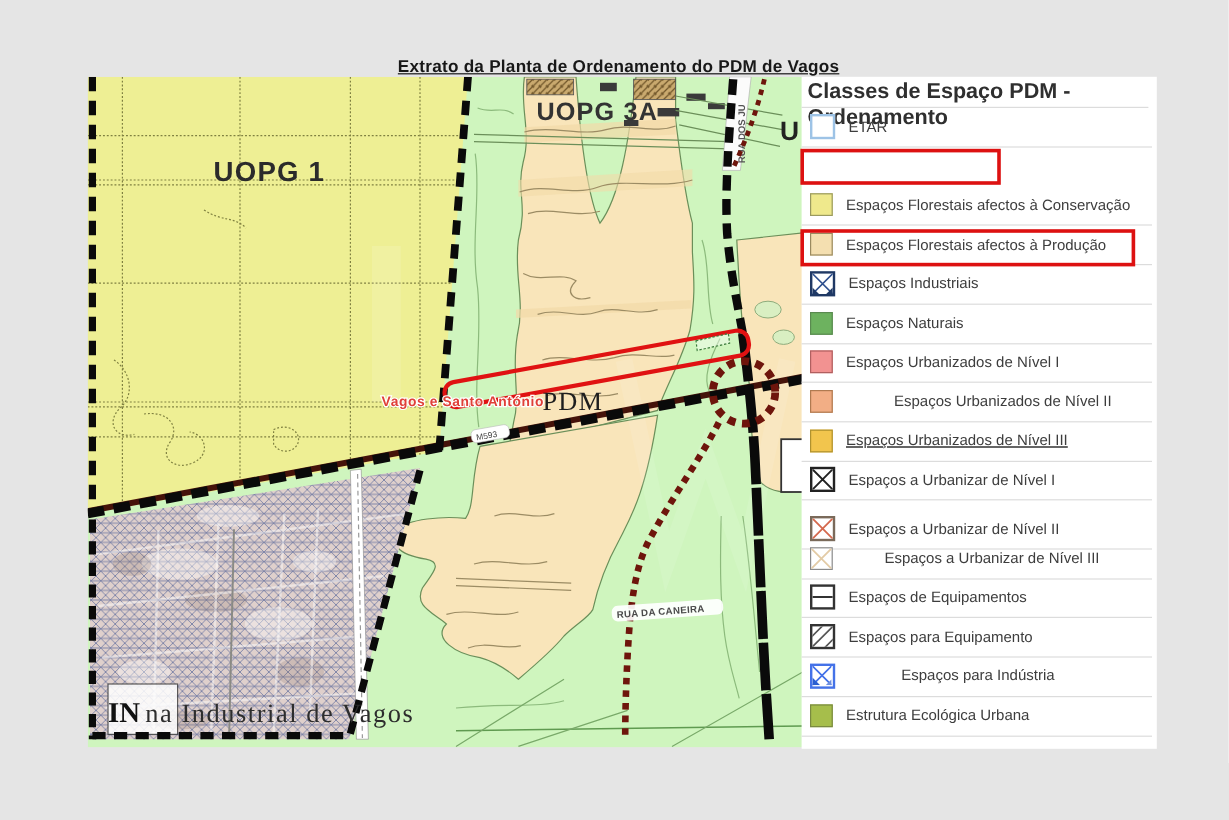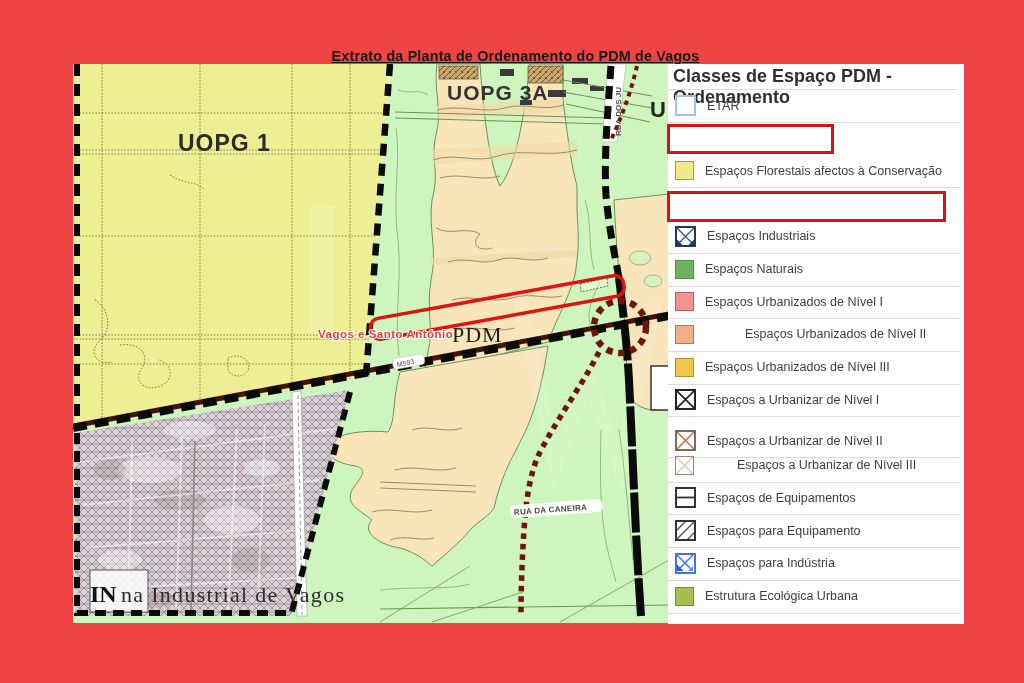--- a/index.html
+++ b/index.html
@@ -1,16 +1,16 @@
 <!DOCTYPE html>
 <html><head>
 <meta charset="utf-8">
 <style>
   html,body{margin:0;padding:0;background:#fff;}
-  #page{position:relative;width:1024px;height:683px;background:#ef4444;overflow:hidden;
+  #page{position:relative;width:1024px;height:683px;background:#e5e5e5;overflow:hidden;
         font-family:"Liberation Sans", sans-serif;}
   .row{position:absolute;left:0;width:292px;height:33px;display:flex;align-items:center;
        border-bottom:1px solid #dcdcdc;}
   .sw{display:inline-block;width:17px;height:17px;margin-left:7px;flex:0 0 auto;position:relative;}
   .tx{margin-left:11px;font-size:12.5px;color:#3d3d3d;white-space:nowrap;}
 </style>
 </head>
 <body>
 <div id="page">
 
@@ -222,20 +222,24 @@
         <span class="sw" style="background:#fff;border:2px solid #9DC3E6;"></span>
         <span class="tx">ETAR</span>
       </div>
 
 
   <div class="row" style="top:90.4px;">
         <span class="sw" style="background:#EFE98C;border:1.5px solid #9a9a60;"></span>
         <span class="tx">Espaços Florestais afectos à Conservação</span>
       </div>
 
+  <div class="row" style="top:123.1px;">
+        <span class="sw" style="background:#F4DFB0;border:1.5px solid #9a8a60;"></span>
+        <span class="tx">Espaços Florestais afectos à Produção</span>
+      </div>
 
   <div class="row" style="top:188.5px;">
         <span class="sw" style="background:#6DB25F;border:1.5px solid #5a8a50;"></span>
         <span class="tx">Espaços Naturais</span>
       </div>
 
   <div class="row" style="top:155.8px;">
         <span class="sw" style="background:#fff;border:2px solid #1F3864;">
       <svg width="17" height="17" style="position:absolute;left:0;top:0;">
             <path d="M0 0L17 17M17 0L0 17" stroke="#2E4F8E" stroke-width="1.3"></path>
@@ -249,21 +253,21 @@
   <div class="row" style="top:221.2px;">
         <span class="sw" style="background:#F29291;border:1.5px solid #b06060;"></span>
         <span class="tx">Espaços Urbanizados de Nível I</span>
       </div>
 
   <div class="row" style="top:253.9px;gap:40px;">
         <span class="sw" style="background:#F2AE85;border:1.5px solid #b07a50;"></span>
         <span class="tx">Espaços Urbanizados de Nível II</span>
       </div>
 
-  <div class="row" style="top:286.6px;">
+  <div class="row" style="top:286.6px;text-decoration:underline;">
         <span class="sw" style="background:#F2C54D;border:1.5px solid #b0922f;"></span>
         <span class="tx">Espaços Urbanizados de Nível III</span>
       </div>
 
   <div class="row" style="top:319.3px;">
         <span class="sw" style="background:#fff;border:2px solid #222;">
       <svg width="17" height="17" style="position:absolute;left:0;top:0;">
             <path d="M0 0L17 17M17 0L0 17" stroke="#222" stroke-width="1.6"></path>
           </svg>
         </span>
@@ -299,21 +303,21 @@
 
   <div class="row" style="top:450.1px;">
         <span class="sw" style="background:#fff;border:2px solid #333;">
       <svg width="17" height="17" style="position:absolute;left:0;top:0;">
             <path d="M0 17L17 0M-4 12L10 -2M7 21L21 7" stroke="#555" stroke-width="1.4"></path>
           </svg>
         </span>
         <span class="tx">Espaços para Equipamento</span>
       </div>
 
-  <div class="row" style="top:482.8px;">
+  <div class="row" style="top:482.8px;gap:44px;">
         <span class="sw" style="background:#fff;border:2.5px solid #4472E8;">
       <svg width="16" height="16" style="position:absolute;left:0;top:0;">
             <path d="M0 0L16 16M16 0L0 16" stroke="#4472E8" stroke-width="1.5"></path>
             <path d="M0 9.5L6.5 16L0 16 Z" fill="#2B5FD0"></path>
             <path d="M16 11L11 16L16 16 Z" fill="#6E8FE0"></path>
           </svg>
         </span>
         <span class="tx">Espaços para Indústria</span>
       </div>
 

